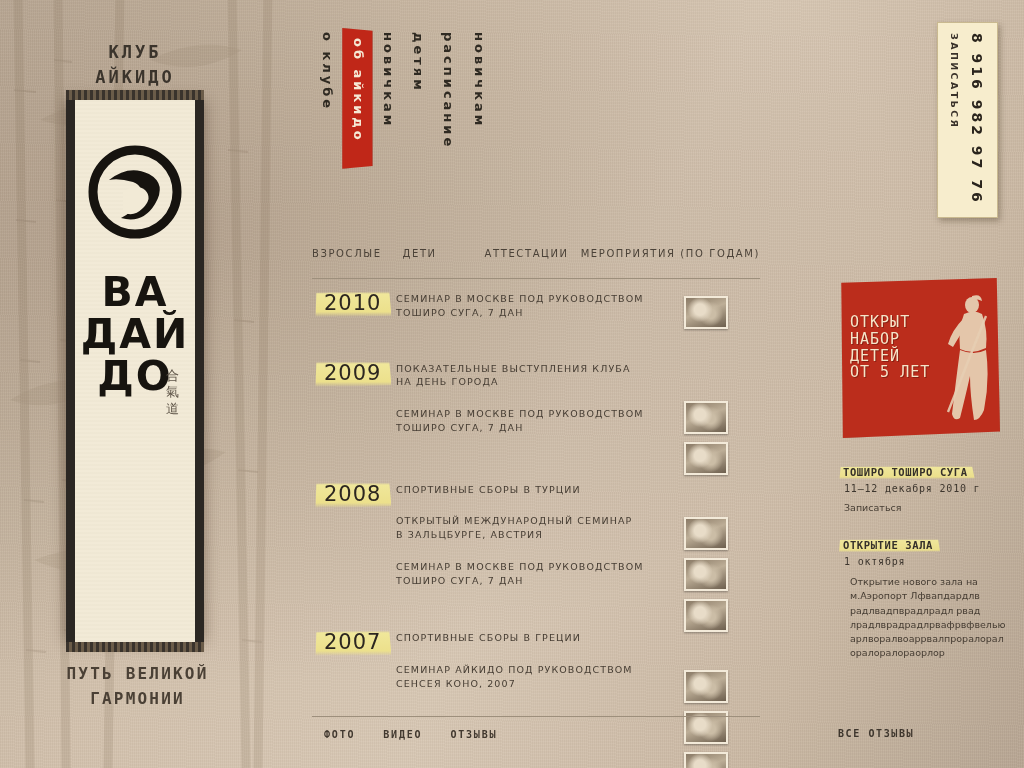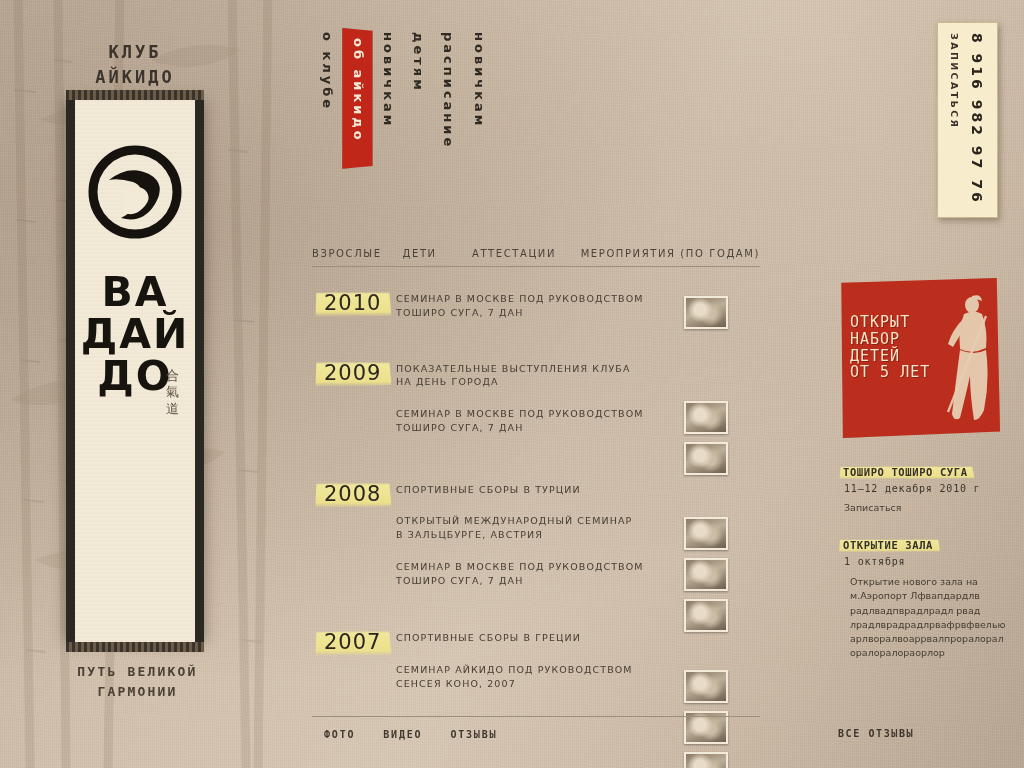--- a/index.html
+++ b/index.html
@@ -71,21 +71,21 @@
     font-family: "DejaVu Sans Mono", monospace;
     font-size: 17px; font-weight: 700; letter-spacing: 3px;
     color: #3b342c; line-height: 1.45;
   }
   .club-label span { display: block; }
 
   .motto {
     position: absolute; left: 50px; top: 662px; width: 175px;
     text-align: center;
     font-family: "DejaVu Sans Mono", monospace;
-    font-size: 13px; font-weight: 700; letter-spacing: 2.2px;
+    font-size: 16px; font-weight: 700; letter-spacing: 2.2px;
     color: #4a4035; line-height: 1.55;
   }
   .motto span { display: block; }
 
   
   .vnav {
     position: absolute; left: 312px; top: 28px;
     display: flex; gap: 0px; align-items: flex-start;
   }
   .vnav-item {
@@ -129,31 +129,31 @@
     font-family: "DejaVu Sans", sans-serif;
     font-size: 9.5px; font-weight: 700; letter-spacing: 2.4px;
     color: #3a322a;
     padding: 0 3px;
   }
 
   
   .tabs {
     position: absolute; left: 312px; top: 248px; width: 448px;
     border-bottom: 1px solid #9d8f7c;
-    padding-bottom: 7px;
+    padding-bottom: 19px;
     display: flex; gap: 12px;
   }
   .tab {
     font-family: "DejaVu Sans", sans-serif;
     font-size: 10px; letter-spacing: 1.6px; color: #4b4238;
     cursor: pointer; white-space: nowrap;
   }
   .tab.t1 { width: 104px; }
   .tab.t2 { width: 76px; }
-  .tab.t3 { width: 128px; }
+  .tab.t3 { width: 128px; text-align: right; }
 
   
   .timeline { position: absolute; left: 300px; top: 288px; width: 470px; }
   .year-block { position: relative; display: flex; }
   .year-tag {
     width: 96px; flex: 0 0 96px; position: relative;
     padding-top: 2px;
   }
   .year-tag .hl {
     display: inline-block;

